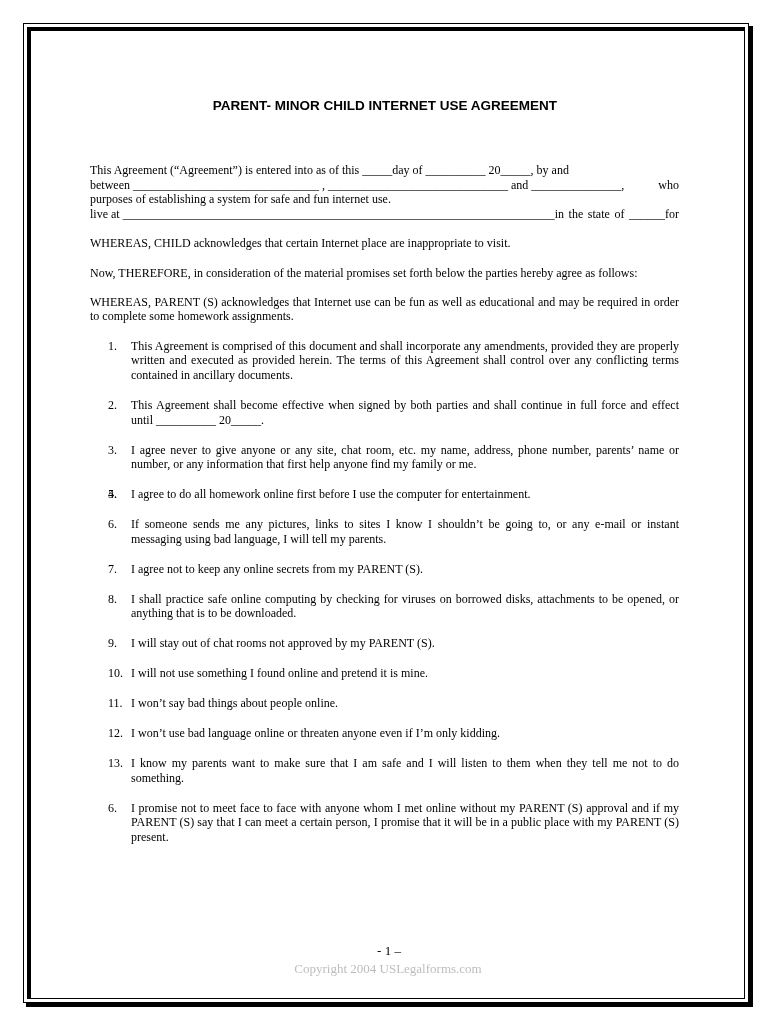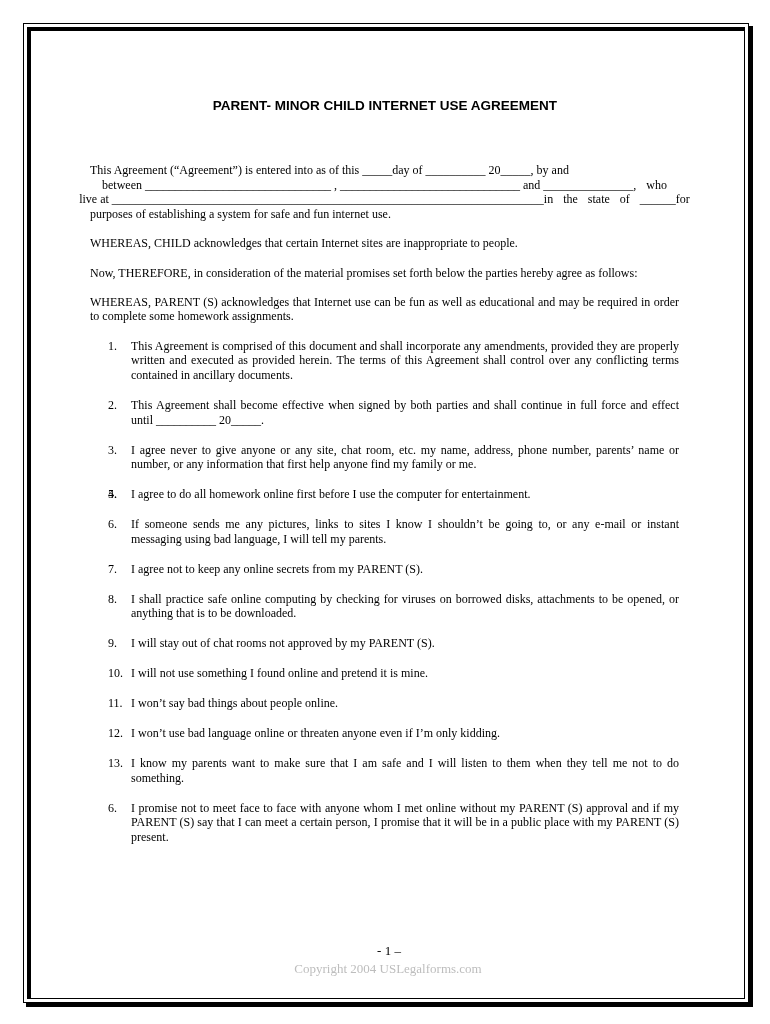--- a/index.html
+++ b/index.html
@@ -72,22 +72,21 @@
     }
     .para {
       margin: 0 0 15px 0;
       text-align: justify;
     }
     .intro-line {
       display: flex;
       white-space: pre;
     }
     .intro-line.justify {
-      justify-content: center;
-      gap: 10px;
+      justify-content: space-between;
     }
     ol.terms {
       list-style: none;
       margin: 0;
       padding: 0;
     }
     ol.terms li {
       position: relative;
       padding-left: 41px;
       margin: 0 0 15.4px 0;
@@ -128,33 +127,33 @@
 <div class="content">
 
   <div class="para">
     <div class="intro-line">
       <span>This Agreement (“Agreement”) is entered into as of this _____day of __________ 20_____, by and</span>
     </div>
     <div class="intro-line justify">
       <span>between _______________________________ , ______________________________ and _______________,</span>
       <span>who</span>
     </div>
+    <div class="intro-line">
+      <span>purposes of establishing a system for safe and fun internet use.</span>
+    </div>
     <div class="intro-line justify">
       <span>live at ________________________________________________________________________in</span>
       <span>the</span>
       <span>state</span>
       <span>of</span>
       <span>______for</span>
     </div>
-    <div class="intro-line">
-      <span>purposes of establishing a system for safe and fun internet use.</span>
-    </div>
   </div>
 
-  <p class="para">WHEREAS, CHILD acknowledges that certain Internet sites are inappropriate to people.</p>
+  <p class="para">WHEREAS, CHILD acknowledges that certain Internet place are inappropriate to visit.</p>
 
   <p class="para" style="margin-bottom:14px;">Now, THEREFORE, in consideration of the material promises set forth below the parties hereby agree as follows:</p>
 
   <p class="para">WHEREAS, PARENT (S) acknowledges that Internet use can be fun as well as educational and may be required in order to complete some homework assignments.</p>
 
   <ol class="terms">
     <li><span class="num">1.</span><span>This Agreement is comprised of this document and shall incorporate any amendments, provided they are properly written and executed as provided herein.  The terms of this Agreement shall control over any conflicting terms contained in ancillary documents.</span></li>
     <li><span class="num">2.</span><span>This Agreement shall become effective when signed by both parties and shall continue in full force and effect until __________ 20_____.</span></li>
     <li><span class="num">3.</span><span>I agree never to give anyone or any site, chat room, etc. my name, address, phone number, parents’ name or number, or any information that first help anyone find my family or me.</span></li>
     <li><span class="num">4.</span></li>

